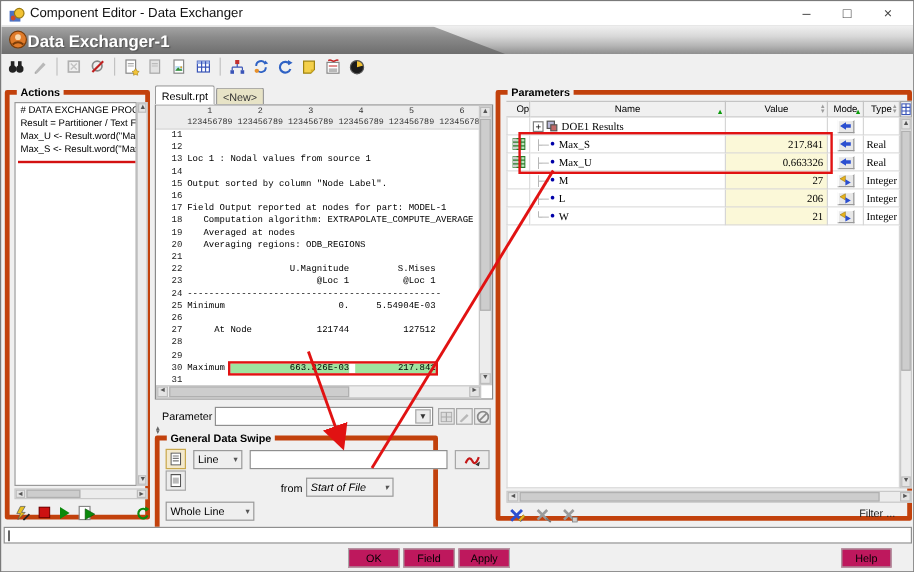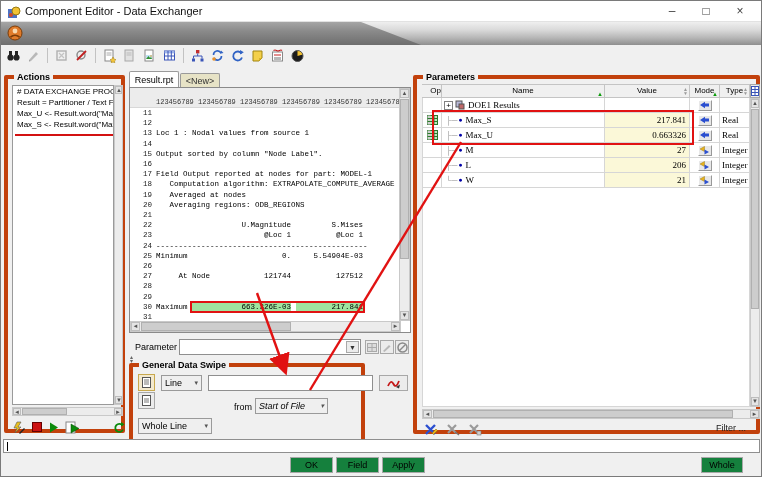--- a/index.html
+++ b/index.html
@@ -42,21 +42,21 @@
   .rtext{left:26px;top:20px;font-size:7.5px;line-height:10.2px;white-space:pre;}
   .rtext pre,.gut pre{margin:0;font:inherit;white-space:pre;}
   .maxline{height:10.2px;white-space:pre;}
   .hl{background:#9fe49f;}
   .redwrap{outline:2px solid #e11212;}
   
   .combo{background:#efefef;border:1px solid #9a9a9a;display:flex;align-items:center;justify-content:space-between;
          padding:0 3px;font-size:9px;}
   .combo .chev{color:#555;font-size:7px;}
   .tinput{background:#fff;border:1px solid #8f8f8f;font-size:9px;padding:0 3px;font-family:"Liberation Sans",sans-serif;}
-  .btn{background:#15803d;border:1px solid #a8a8a8;font-size:9px;text-align:center;}
+  .btn{background:#be185d;border:1px solid #a8a8a8;font-size:9px;text-align:center;}
   .sqbtn{background:#ececec;border:1px solid #a8a8a8;display:flex;align-items:center;justify-content:center;}
   
   .th{background:#f0f0f0;border:1px solid #c4c4c4;border-left:none;font-size:8px;text-align:center;line-height:12px;position:absolute;height:14px;}
   .th:first-child{border-left:1px solid #c4c4c4;}
   .cell{position:absolute;height:15px;border-right:1px solid #d6d6d6;border-bottom:1px solid #d6d6d6;background:#fff;
         font-family:"Liberation Serif","DejaVu Serif",serif;font-size:9px;display:flex;align-items:center;overflow:hidden;}
   .vcell{background:#fbf8d8;justify-content:flex-end;padding-right:3px;}
   .sortg{color:#0a9b0a;font-size:6px;position:absolute;right:1px;top:3px;}
   .sortx{color:#9a9a9a;font-size:5px;position:absolute;right:1px;top:2px;line-height:4px;}
   .treeline{color:#999;font-size:8px;margin:0 1px 0 4px;}
@@ -91,20 +91,21 @@
 
   <div class="abs banner">
     <div class="abs banner-dark">
       <span class="abs" style="left:6px;top:3px;width:16px;height:16px;">
         <svg width="16" height="16">
             <circle cx="8" cy="8" r="7" fill="#e07b2a" stroke="#7a3c08" stroke-width="1"></circle>
             <circle cx="8" cy="6" r="2.4" fill="#f7d9b0"></circle>
             <path d="M3.5 12 Q8 8.5 12.5 12" stroke="#7a3c08" stroke-width="1.6" fill="none"></path>
           </svg>
       </span>
+      <span class="banner-title" style="margin-left:22px;">Data Exchanger-1</span>
     </div>
   </div>
 
   <div class="abs toolbar">
     <span class="ti">
         <svg width="15" height="15">
           <rect x="3" y="3" width="3" height="4" fill="#222"></rect>
           <rect x="9" y="3" width="3" height="4" fill="#222"></rect>
           <circle cx="4.5" cy="9.5" r="3.1" fill="#222"></circle>
           <circle cx="10.5" cy="9.5" r="3.1" fill="#222"></circle>
@@ -289,21 +290,21 @@
             <polygon points="9,1 12.5,3.2 9.2,5.4" fill="#0b8a0b"></polygon>
           </svg>
         </span>
     </div>
   </div>
 
   <div class="tab" style="left:128px;top:70px;width:50px;height:16px;background:#fff;line-height:16px;z-index:3;">Result.rpt</div>
   <div class="tab" style="left:179px;top:72px;width:40px;height:14px;background:#e7e3c6;color:#333;line-height:14px;">&lt;New&gt;</div>
 
   <div class="abs rep" style="left:128px;top:86px;width:282px;height:246px;">
-    <div class="abs ruler mono"><br><span>123456789 123456789 123456789 123456789 123456789 123456789</span></div>
+    <div class="abs ruler mono"><span>    1         2         3         4         5         6</span><br><span>123456789 123456789 123456789 123456789 123456789 123456789</span></div>
     <div class="abs gut mono"><pre>11
 12
 13
 14
 15
 16
 17
 18
 19
 20
@@ -601,21 +602,21 @@
     <div class="redbox" style="left:15px;top:31px;width:262px;height:35px;"></div>
   </div>
 
   <div class="abs tinput" style="left:2px;top:438px;width:757px;height:14px;">
       <span class="caret" style="left:3px;top:2px;"></span>
     </div>
 
   <div class="abs btn" style="left:289px;top:456px;width:43px;height:16px;line-height:14px;">OK</div>
   <div class="abs btn" style="left:335px;top:456px;width:43px;height:16px;line-height:14px;">Field</div>
   <div class="abs btn" style="left:381px;top:456px;width:43px;height:16px;line-height:14px;">Apply</div>
-  <div class="abs btn" style="left:700px;top:456px;width:42px;height:16px;line-height:14px;">Whole</div>
+  <div class="abs btn" style="left:700px;top:456px;width:42px;height:16px;line-height:14px;">Help</div>
 
   <svg class="abs annot" style="left:0;top:0;width:762px;height:477px;">
     <defs>
       <marker id="arrow" markerWidth="9" markerHeight="9" refX="7" refY="4.5" orient="auto">
         <polygon points="0,0 9,4.5 0,9" fill="#e11212"></polygon>
       </marker>
     </defs>
     <line x1="460" y1="141" x2="309" y2="389" stroke="#e11212" stroke-width="2.4"></line>
     <line x1="256" y1="292" x2="284" y2="370" stroke="#e11212" stroke-width="2.4" marker-end="url(#arrow)"></line>
   </svg>

